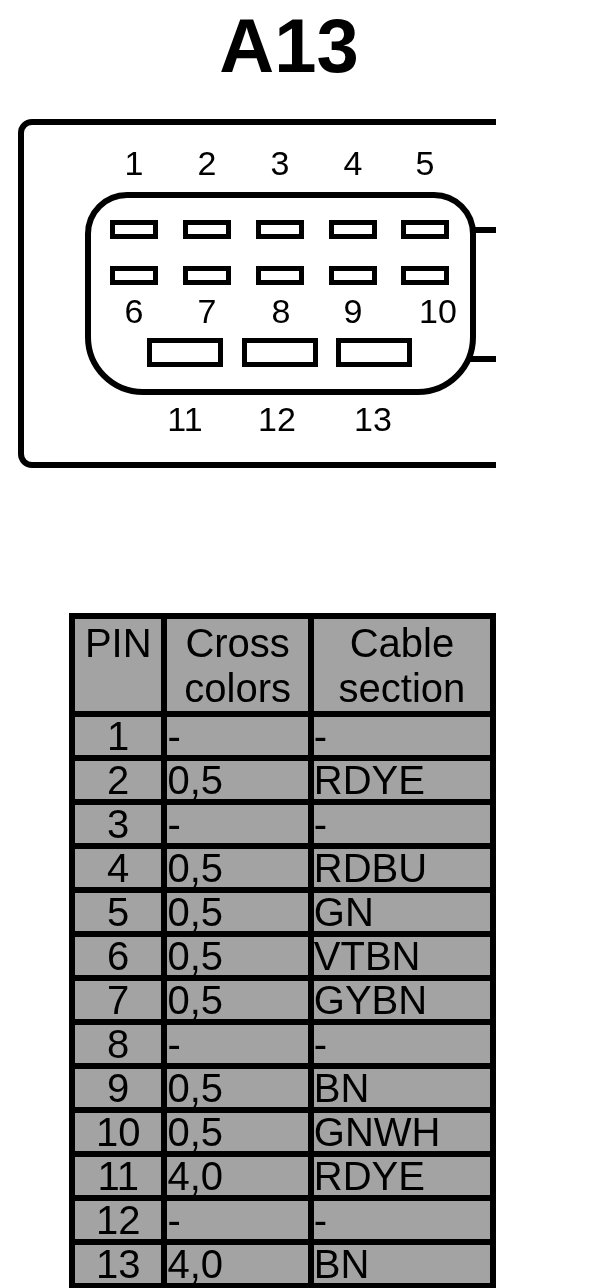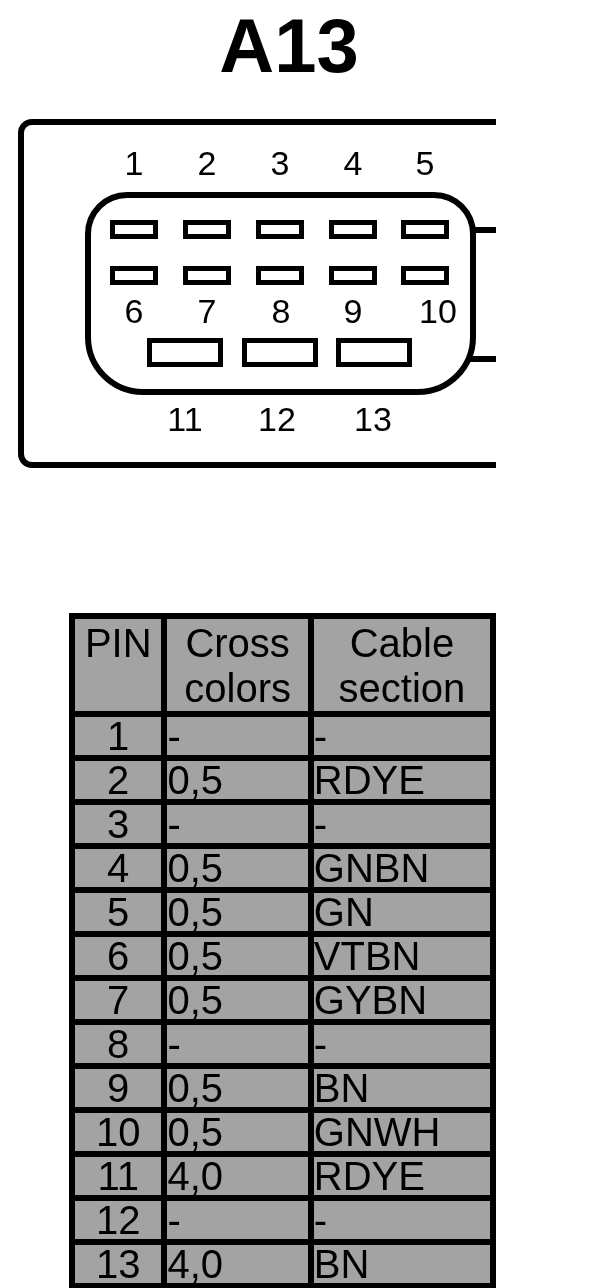--- a/index.html
+++ b/index.html
@@ -127,21 +127,21 @@
         <td class="val">RDYE</td>
       </tr>
       <tr>
         <td class="pin">3</td>
         <td class="val">-</td>
         <td class="val">-</td>
       </tr>
       <tr>
         <td class="pin">4</td>
         <td class="val">0,5</td>
-        <td class="val">GNBN</td>
+        <td class="val">RDBU</td>
       </tr>
       <tr>
         <td class="pin">5</td>
         <td class="val">0,5</td>
         <td class="val">GN</td>
       </tr>
       <tr>
         <td class="pin">6</td>
         <td class="val">0,5</td>
         <td class="val">VTBN</td>

